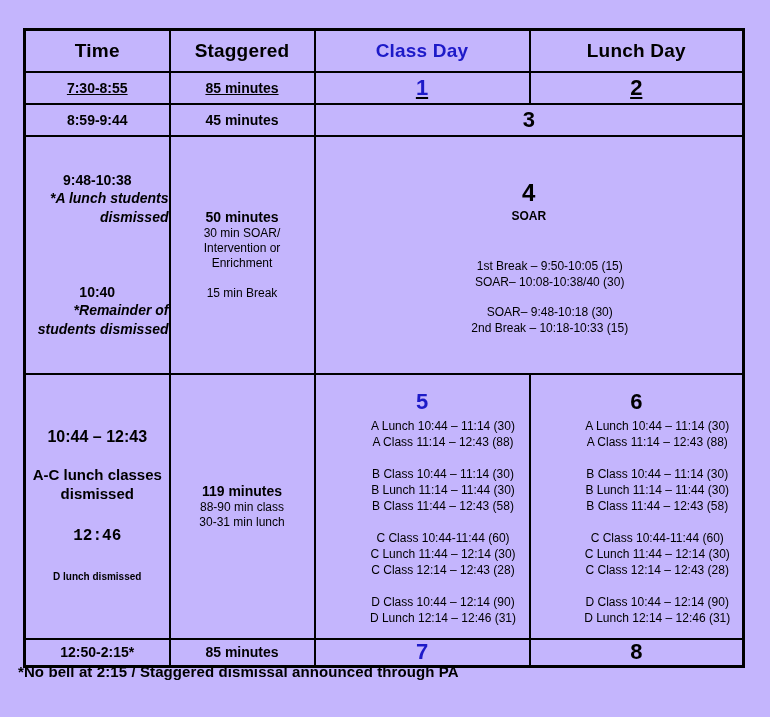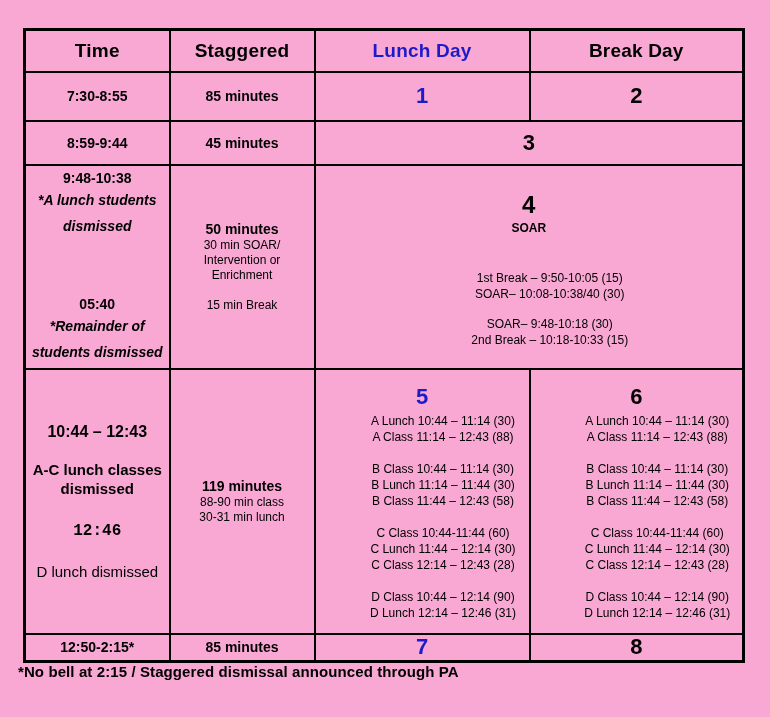--- a/index.html
+++ b/index.html
@@ -9,21 +9,21 @@
     width: 770px;
     height: 717px;
     font-family: "Liberation Sans", sans-serif;
     color: #000000;
     -webkit-font-smoothing: antialiased;
   }
   .page {
     position: relative;
     width: 770px;
     height: 717px;
-    background: #f9a8d4;
+    background: #c4b5fd;
     overflow: hidden;
   }
   .tbl-wrap {
     position: absolute;
     left: 23px;
     top: 28px;
   }
   table.schedule {
     border-collapse: collapse;
     table-layout: fixed;
@@ -31,23 +31,23 @@
     border: 3px solid #000;
   }
   table.schedule td, table.schedule th {
     border: 2px solid #000;
     padding: 0;
     text-align: center;
     vertical-align: middle;
     overflow: hidden;
   }
   tr.r-header  { height: 42px; }
-  tr.r-p12     { height: 49px; }
-  tr.r-p3      { height: 44px; }
-  tr.r-soar    { height: 204px; margin-top: 48px; }
+  tr.r-p12     { height: 32px; text-decoration: underline; }
+  tr.r-p3      { height: 32px; }
+  tr.r-soar    { height: 238px; margin-top: 48px; }
   tr.r-p56     { height: 265px; }
   tr.r-p78     { height: 28px; }
 
   th.hdr {
     font-size: 19px;
     font-weight: bold;
     letter-spacing: 0.2px;
   }
   .blue { color: #1d1ac8; }
 
@@ -65,21 +65,22 @@
   
   td.v-top { vertical-align: top; }
   .pad-t { padding-top: 10px; }
 
   .bold14 { font-size: 14px; font-weight: bold; line-height: 18px; }
   .bold16 { font-size: 16px; font-weight: bold; line-height: 19px; }
   .bolditalic {
     font-size: 14px;
     font-weight: bold;
     font-style: italic;
-    line-height: 26px;
+    line-height: 19px;
+    text-align: right;
   }
   .small {
     font-size: 12px;
     line-height: 15px;
   }
   .sched {
     font-size: 12px;
     line-height: 16px;
     padding-left: 42px;
   }
@@ -88,21 +89,21 @@
   .t3-block2 { margin-top: 56px; }
   .d3-detail2 { margin-top: 15px; }
   .soar-num { font-size: 24px; font-weight: bold; line-height: 28px; margin-top: 6px; }
   .soar-label { font-size: 12px; font-weight: bold; line-height: 19px; }
   .soar-sched-a { margin-top: 32px; }
   .soar-sched-b { margin-top: 14px; }
 
   
   .t4-note  { margin-top: 19px; font-size: 15px; font-weight: bold; line-height: 19px; }
   .t4-main2 { margin-top: 24px; font-family: Liberation Mono, monospace; }
-  .t4-note2 { margin-top: 21px; font-size: 15px; font-weight: normal; line-height: 19px; }
+  .t4-note2 { margin-top: 21px; font-size: 10px; font-weight: bold; line-height: 19px; }
   .p56-num { margin-top: 5px; margin-bottom: 5px; }
 
   .footnote {
     position: absolute;
     left: 18px;
     top: 663px;
     font-size: 15px;
     font-weight: bold;
     letter-spacing: 0.1px;
   }
@@ -117,43 +118,43 @@
         <col style="width:145px">
         <col style="width:145px">
         <col style="width:215px">
         <col style="width:214px">
       </colgroup>
 
       <tbody>
           <tr class="r-header">
         <th class="hdr">Time</th>
         <th class="hdr">Staggered</th>
-        <th class="hdr blue">Lunch Day</th>
-        <th class="hdr">Break Day</th>
+        <th class="hdr blue">Class Day</th>
+        <th class="hdr">Lunch Day</th>
       </tr>
 
       <tr class="r-p12">
         <td class="time-val">7:30-8:55</td>
         <td class="time-val">85 minutes</td>
         <td class="pnum blue">1</td>
         <td class="pnum">2</td>
       </tr>
 
       <tr class="r-p3">
         <td class="time-val">8:59-9:44</td>
         <td class="time-val">45 minutes</td>
         <td class="pnum" colspan="2">3</td>
       </tr>
 
       <tr class="r-soar">
         <td class="v-top pad-t">
           <div class="bold14">9:48-10:38</div>
           <div class="bolditalic pre">*A lunch students
 dismissed</div>
-          <div class="bold14 t3-block2">05:40</div>
+          <div class="bold14 t3-block2">10:40</div>
           <div class="bolditalic pre">*Remainder of
 students dismissed</div>
         </td>
         <td class="v-top pad-t">
           <div class="bold14">50 minutes</div>
           <div class="small pre">30 min SOAR/
 Intervention or
 Enrichment</div>
           <div class="small d3-detail2">15 min Break</div>
         </td>

